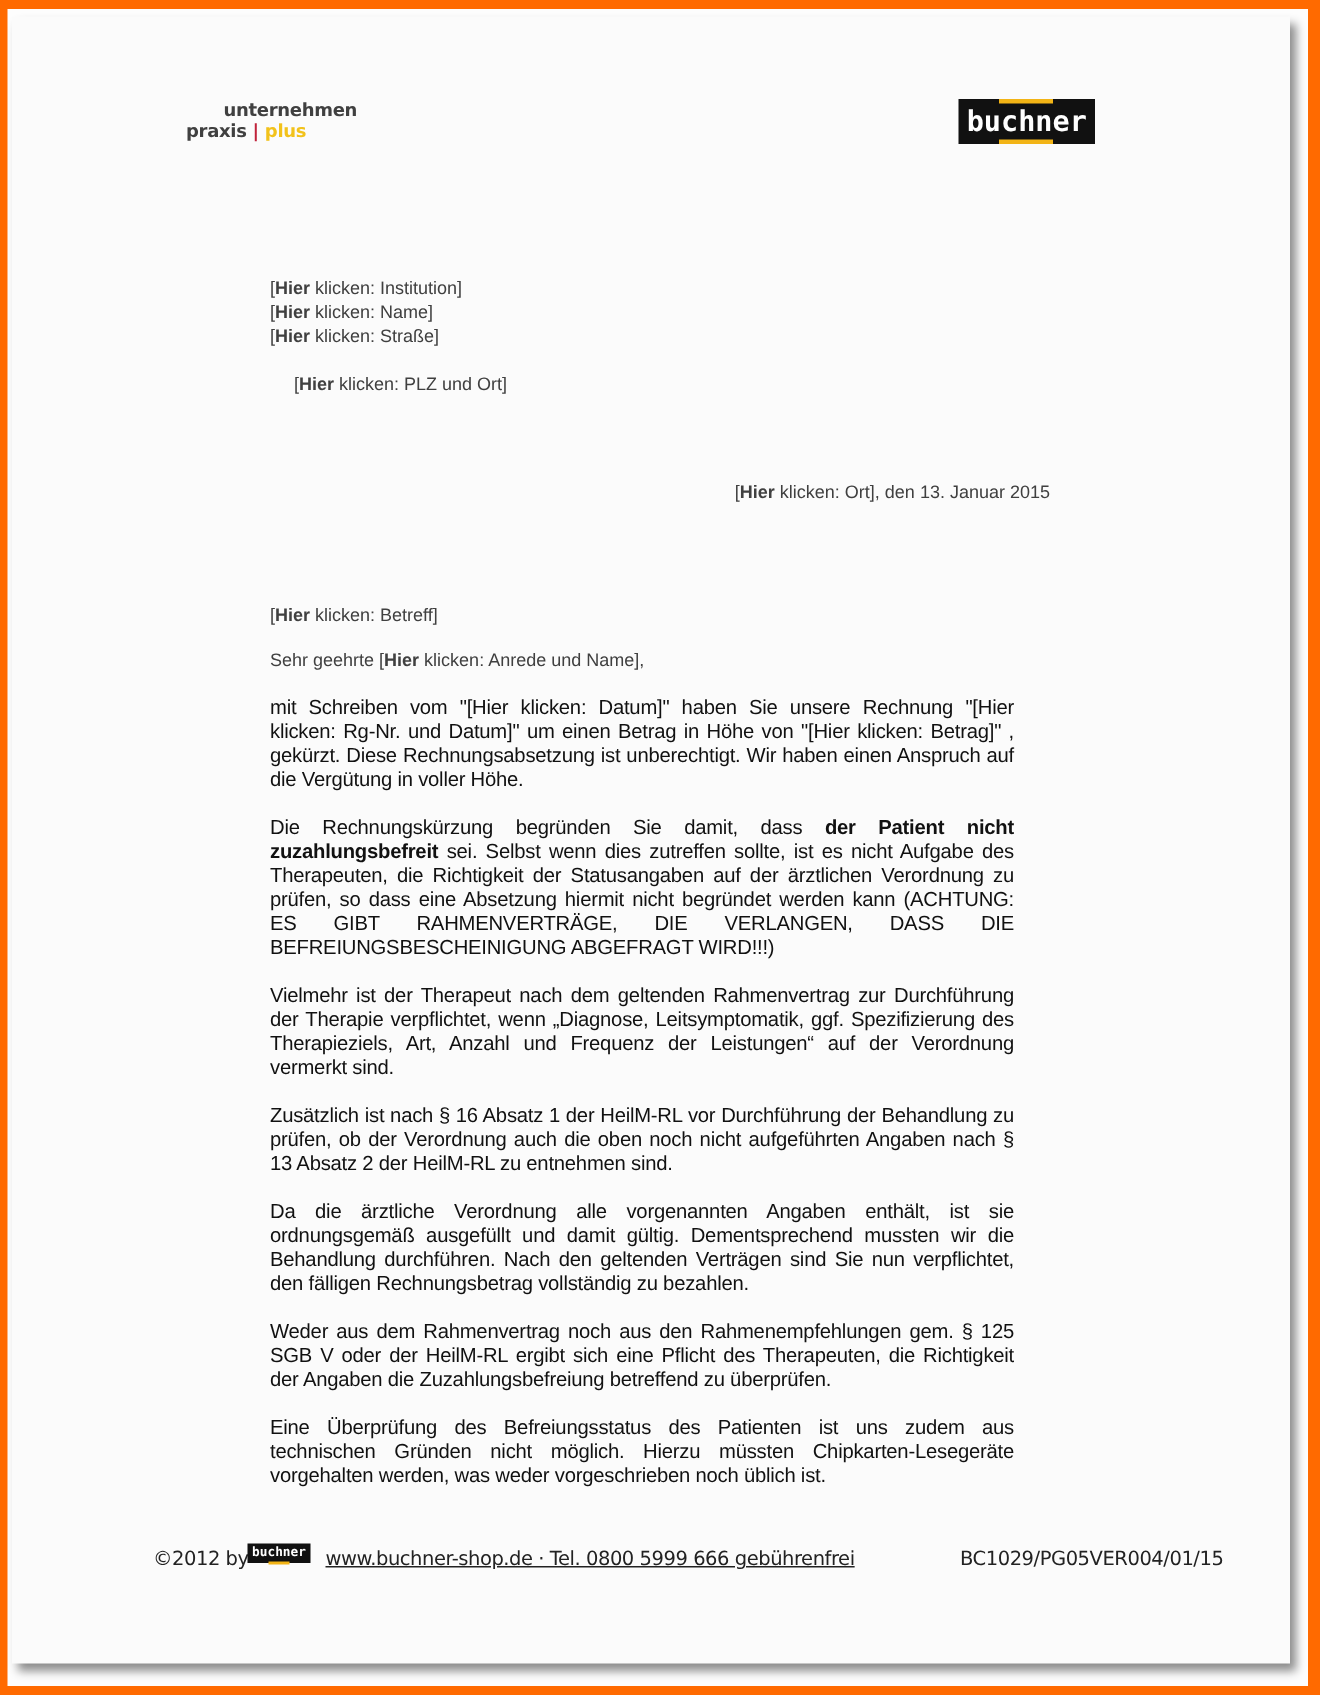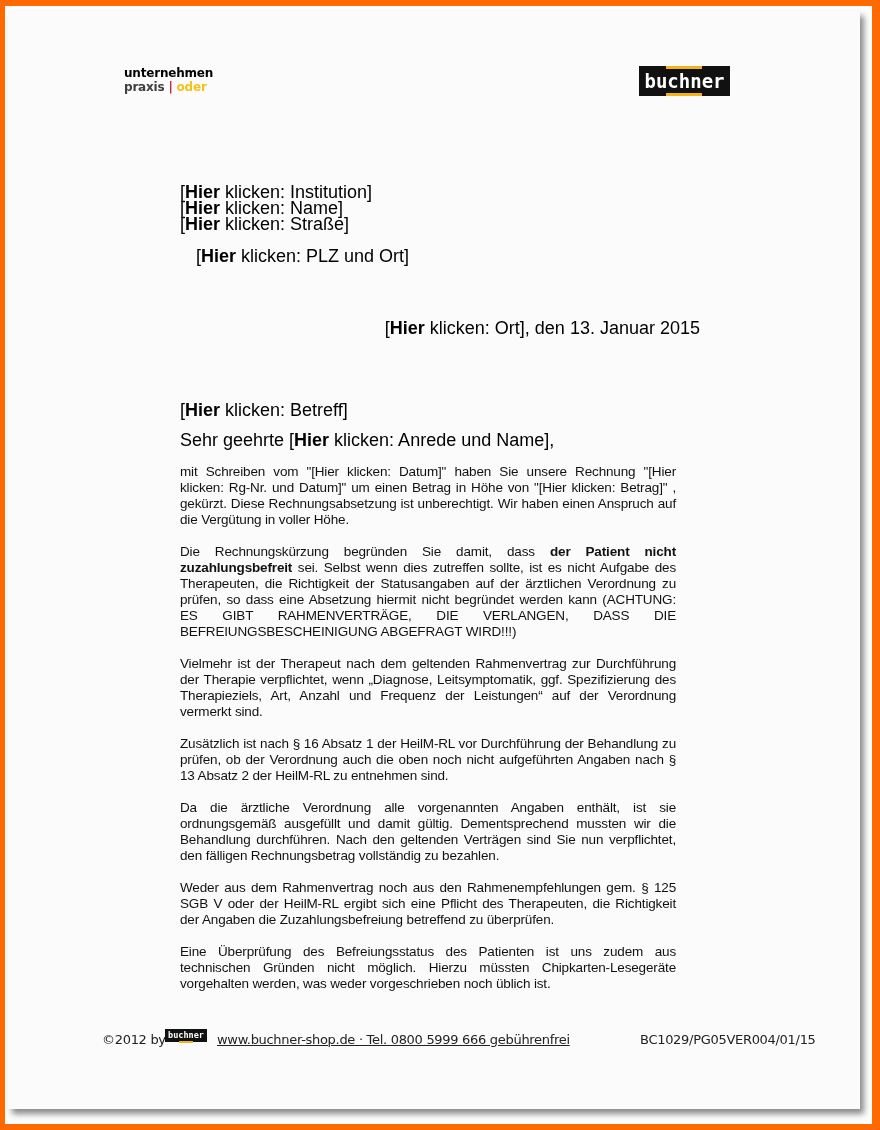--- a/index.html
+++ b/index.html
@@ -15,38 +15,38 @@
   .page {
     position: absolute; left: 8px; top: 11px; width: 852px; height: 1098px;
     background: #fbfbfb;
     box-shadow: 4px 5px 6px rgba(0,0,0,0.45);
   }
   .logo-left {
     position: absolute; left: 124px; top: 66px;
     font-family: "DejaVu Sans", sans-serif; font-weight: bold;
     font-size: 12px; line-height: 14px; letter-spacing: -0.2px;
   }
-  .logo-left .l1 { color: #000000; }
+  .logo-left .l1 { color: #404040; margin-left: 25px; }
   .logo-left .l2a { color: #404040; }
   .logo-left .sep { color: #c0223a; }
   .logo-left .l2b { color: #f2c21b; }
   .buchner-logo {
     position: absolute; left: 639px; top: 66px; width: 91px; height: 30px;
     background: #111; color: #fff;
     font-family: "DejaVu Sans Mono", monospace; font-weight: bold;
     font-size: 19px; line-height: 30px; text-align: center;
     letter-spacing: 0px;
   }
   .buchner-logo::before, .buchner-logo::after {
     content: ""; position: absolute; left: 27px; width: 36px; height: 3px;
     background: #f2b416;
   }
   .buchner-logo::before { top: 0; }
   .buchner-logo::after { bottom: 0; }
-  .txt { position: absolute; font-size: 18px; line-height: 16px; color: #000000; }
+  .txt { position: absolute; font-size: 12px; line-height: 16px; color: #404040; }
   .txt b { font-weight: bold; }
   .addr { left: 180px; top: 184px; }
   .plz { left: 196px; top: 248px; }
   .date { right: 180px; top: 320px; text-align: right; }
   .betreff { left: 180px; top: 369px; margin-top: 33px; }
   .anrede { left: 180px; top: 432px; }
   .para {
     position: absolute; left: 180px; width: 496px;
     font-size: 13.5px; line-height: 15.9px; color: #111;
     text-align: justify; letter-spacing: -0.15px;
@@ -71,21 +71,21 @@
 </head>
 <body>
 
 <div class="frame-inner"></div>
 <div class="page"></div>
 
 <div class="logo-left">
   <div class="l1">unternehmen</div>
   <div><span class="l2a">praxis</span>
     <span class="sep">|</span>
-    <span class="l2b">oder</span></div>
+    <span class="l2b">plus</span></div>
 </div>
 
 <div class="buchner-logo">buchner</div>
 
 <div class="txt addr">
   <div><span>[</span><b>Hier</b><span> klicken: Institution]</span></div>
   <div><span>[</span><b>Hier</b><span> klicken: Name]</span></div>
   <div><span>[</span><b>Hier</b><span> klicken: Straße]</span></div>
 </div>
 <div class="txt plz"><span>[</span><b>Hier</b><span> klicken: PLZ und Ort]</span></div>

